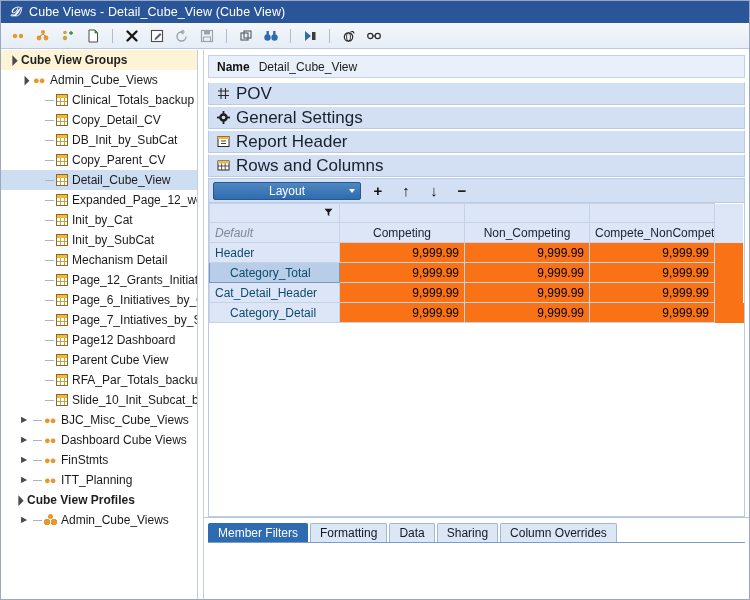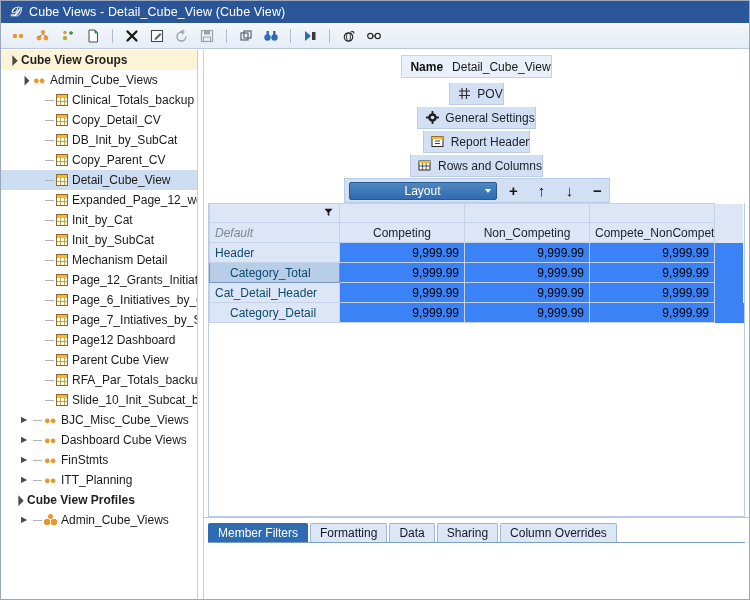--- a/index.html
+++ b/index.html
@@ -181,41 +181,41 @@
     background: #2f6bb0;
     color: #ffffff;
     border-color: #2f6bb0;
   }
 
   .panelinner {
     flex: 1;
     padding: 5px 4px 0 4px;
     background: #ffffff;
     overflow: hidden;
-    display: flex; flex-direction: column; align-items: center;
+    display: flex; flex-direction: column;
   }
 
   .namebar {
     height: 23px;
     background: #eaf0fa;
     border: 1px solid #c3d2e6;
     display: flex; align-items: center;
     font-size: 12px;
     margin-bottom: 4px;
   }
   .namebar .lbl { font-weight: bold; padding: 0 9px 0 8px; color: #111; }
   .namebar .val { color: #1a1a1a; }
 
   .section {
     height: 23px;
     background: #d3e0f4;
     border: 1px solid #b9cbe5;
     border-top-color:#ffffff;
     display: flex; align-items: center;
-    font-size: 12px;
+    font-size: 17px;
     color: #17202b;
     margin-bottom: 1px;
     padding-left: 7px;
     gap: 6px;
   }
   .sec-ico { width: 14px; height: 14px; display:inline-flex; align-items:center; justify-content:center; }
 
   
   .layoutbar {
     height: 25px;
@@ -282,21 +282,21 @@
   tr.hdrrow td {
     background: #dde6f6;
     text-align: center;
     color: #17202b;
   }
   tr.hdrrow td.col0 {
     text-align: left;
     font-style: italic;
     color: #7d8796;
   }
-  tr.datarow td { background: #3b82f6; text-align: right; }
+  tr.datarow td { background: #f97316; text-align: right; }
   tr.datarow td.rowlbl {
     background: #dde6f6;
     text-align: left;
     color: #0c4a6e;
   }
   tr.datarow td.rowlbl.child { padding-left: 20px; }
   tr.datarow td.rowlbl.sel {
     background: #b8cde8;
     border: 1px solid #7a97bd;
   }

